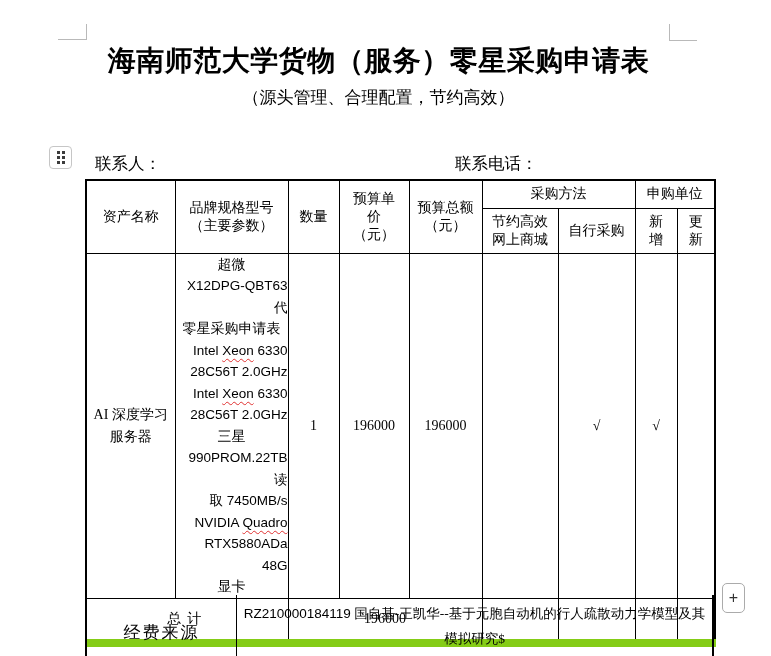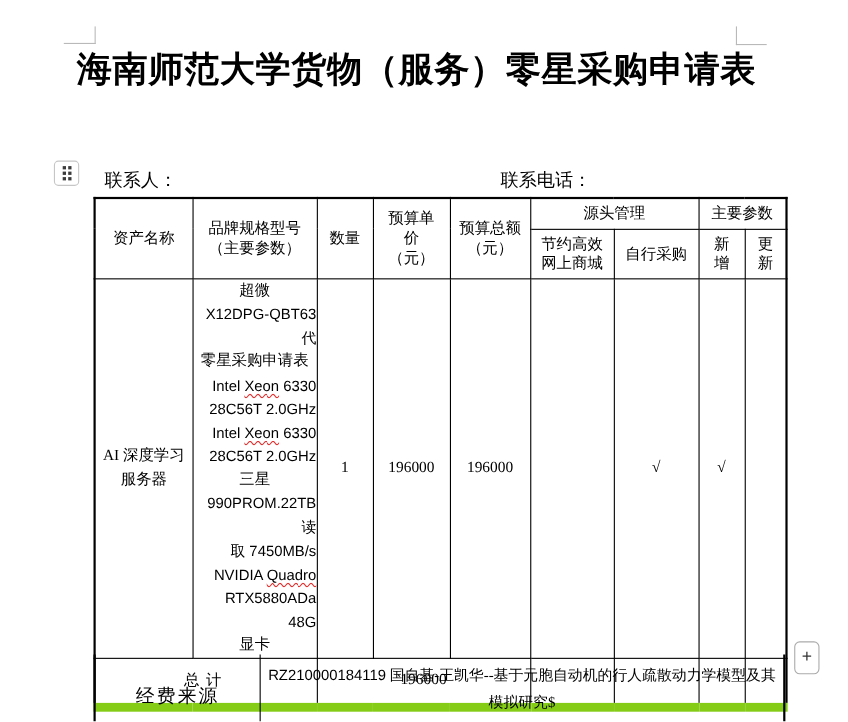--- a/index.html
+++ b/index.html
@@ -20,21 +20,21 @@
     display:grid; grid-template-columns:repeat(2,3px); grid-template-rows:repeat(3,3px);
     gap:2px; place-content:center; }
   .drag-handle i { width:3px; height:3px; background:#3c3c3c; display:block; }
   
   .plus-btn { position:absolute; left:722px; top:583px; width:23px; height:30px;
     border:1px solid #ababab; border-radius:5px; background:#fff; color:#333;
     font-family:"Liberation Sans", sans-serif; font-size:16px; font-weight:300;
     display:flex; align-items:center; justify-content:center; cursor:pointer; }
   
   .title { position:absolute; left:0; top:42px; width:757px; text-align:center;
-    font-size:32px; font-weight:bold; letter-spacing:0.5px; }
+    font-size:28px; font-weight:bold; letter-spacing:0.5px; }
   .subtitle { position:absolute; left:0; top:86px; width:757px; text-align:center;
     font-size:17px; }
   .info-line { position:absolute; font-size:16.5px; white-space:nowrap; }
   .unit-line { left:95px; top:120px; }
   .date-line { left:475px; top:120px; }
   .contact-line { left:95px; top:153px; }
   .phone-line { left:455px; top:153px; }
   
   table.main { position:absolute; left:85px; top:179px; border-collapse:collapse;
     table-layout:fixed; border:2px solid #000; }
@@ -77,20 +77,21 @@
       <i></i>
       <i></i>
       <i></i>
       <i></i>
       <i></i>
   </div>
 
   <div class="plus-btn">+</div>
 
   <div class="title">海南师范大学货物（服务）零星采购申请表</div>
+  <div class="subtitle">（源头管理、合理配置，节约高效）</div>
 
   <div class="info-line contact-line">联系人：</div>
   <div class="info-line phone-line">联系电话：</div>
 
   <table class="main">
     <colgroup>
       <col style="width:89px">
         <col style="width:113px">
         <col style="width:51px">
       <col style="width:70px">
@@ -110,22 +111,22 @@
       <th rowspan="2">数量</th>
       <th rowspan="2">
         <div>预算单</div>
         <div>价</div>
         <div>（元）</div>
       </th>
       <th rowspan="2">
         <div>预算总额</div>
         <div>（元）</div>
       </th>
-      <th colspan="2">源头管理</th>
-      <th colspan="2">主要参数</th>
+      <th colspan="2">采购方法</th>
+      <th colspan="2">申购单位</th>
     </tr>
     <tr class="hrow2">
       <th>
         <div>节约高效</div>
         <div>网上商城</div>
       </th>
       <th>自行采购</th>
       <th>
         <div>新</div>
         <div>增</div>

